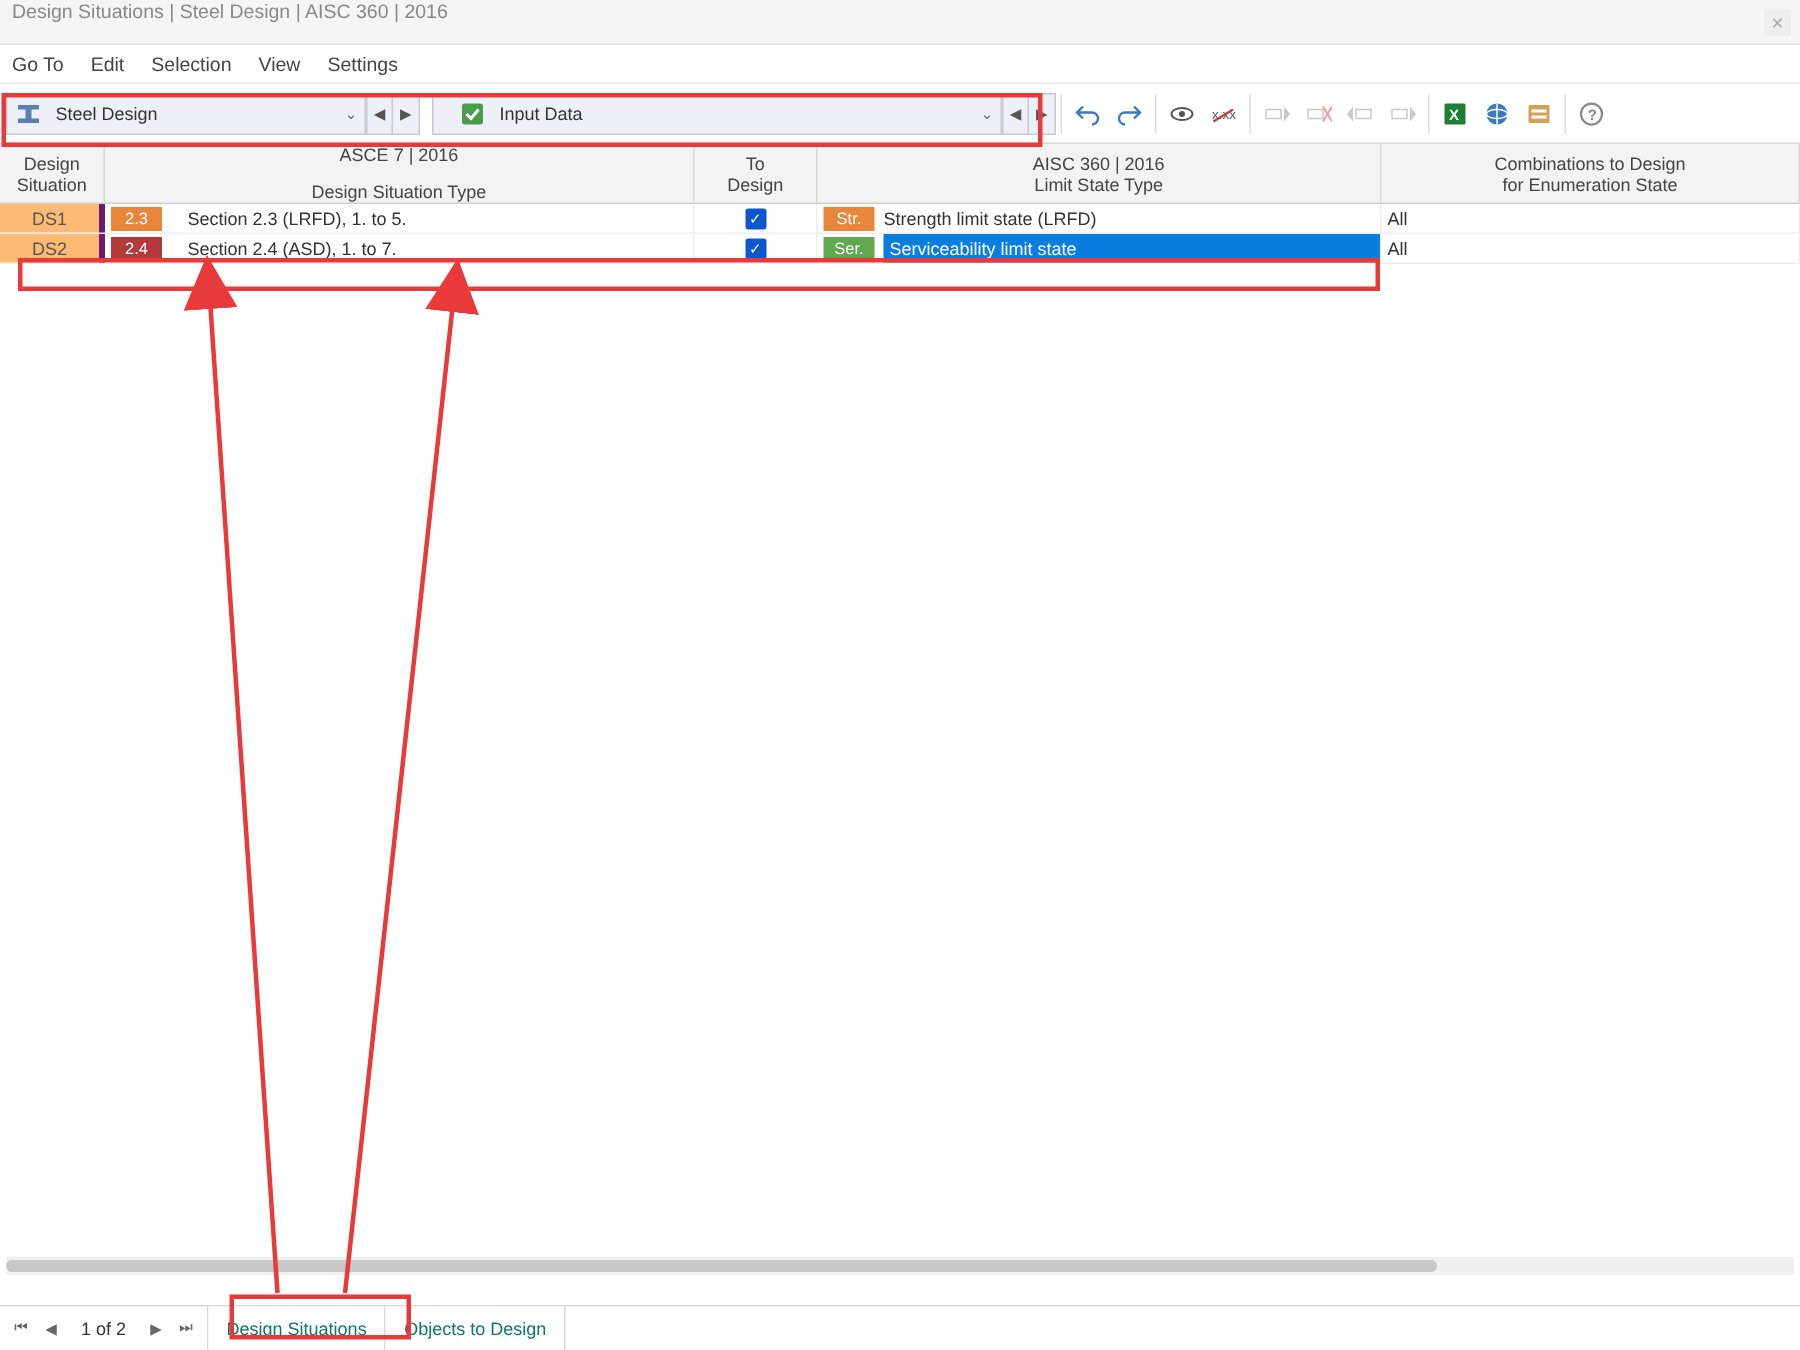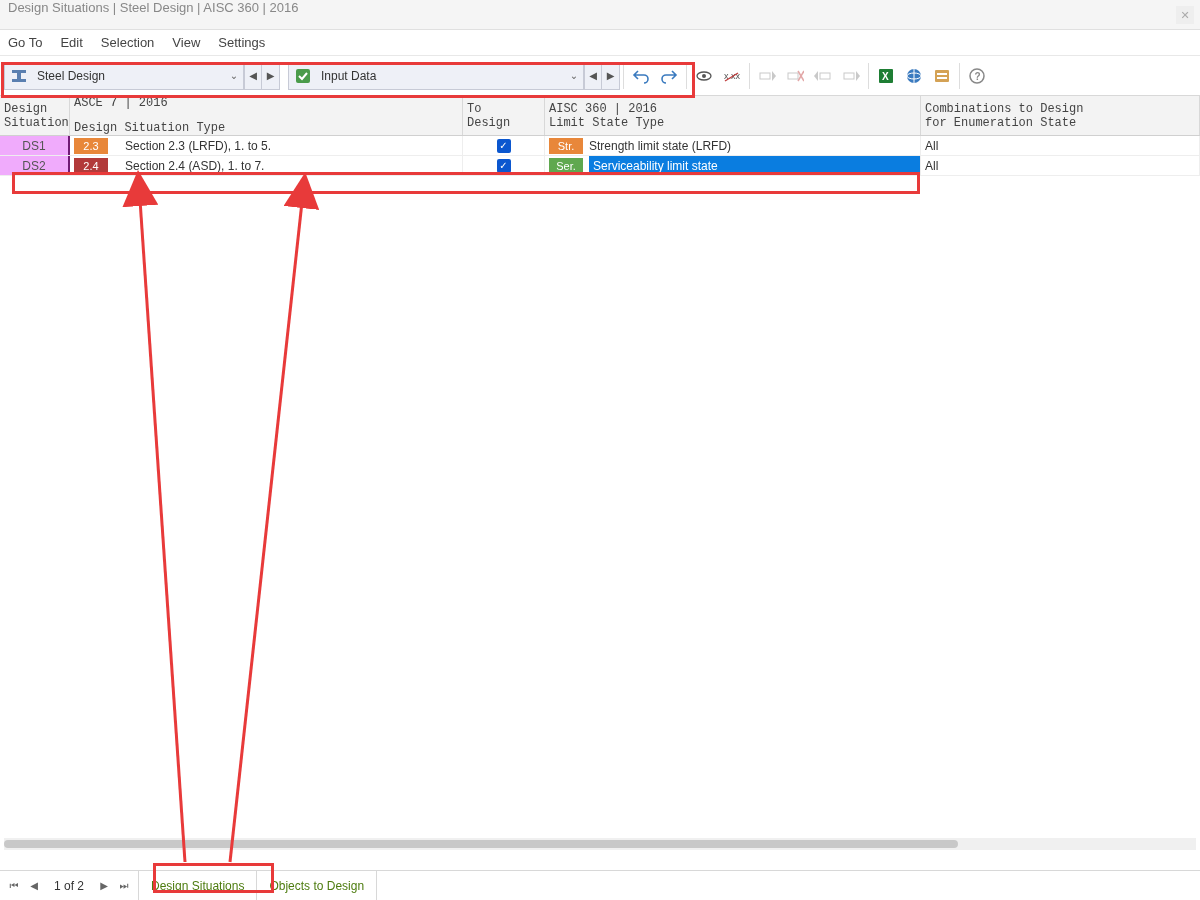--- a/index.html
+++ b/index.html
@@ -16,47 +16,47 @@
 .combo .icon { width: 24px; height: 24px; display: flex; align-items: center; justify-content: center; margin-left: 2px; }
 .combo .label { flex: 1; padding: 0 6px; color: #333; }
 .combo .chev { width: 18px; text-align: center; color: #666; font-size: 10px; }
 .navbtn { width: 18px; height: 28px; background: #eef0f7; border: 1px solid #c7cad6; display: flex; align-items: center; justify-content: center; font-size: 10px; color: #555; }
 .navbtn + .navbtn { border-left: none; }
 .toolbar-sep { width: 1px; height: 26px; background: #ddd; margin: 0 3px; }
 .tbtn { width: 28px; height: 28px; display: flex; align-items: center; justify-content: center; border: 1px solid transparent; }
 
 .grid-wrap { position: absolute; top: 96px; left: 0; right: 0; bottom: 40px; overflow: hidden; }
 .grid-header { display: flex; background: #f3f3f3; border-bottom: 1px solid #d0d0d0; height: 40px; font-size: 12px; color: #444; }
-.grid-header .cell { border-right: 1px solid #d8d8d8; display: flex; flex-direction: column; align-items: flex-start; justify-content: center; text-align: center; padding: 2px 4px; font-family: Liberation Mono, monospace; }
+.grid-header .cell { border-right: 1px solid #d8d8d8; display: flex; flex-direction: column; align-items: center; justify-content: center; text-align: center; padding: 2px 4px; }
 .col-id { width: 70px; }
 .col-type { width: 393px; gap: 11px; }
 .col-todesign { width: 82px; }
 .col-limit { width: 376px; }
 .col-combo { flex: 1; }
 
 .grid-body { }
 .row { display: flex; height: 20px; align-items: stretch; border-bottom: 1px solid #eee; font-size: 12px; }
 .row .cell { border-right: 1px solid #eee; display: flex; align-items: center; padding: 0 4px; }
-.row .col-id { background: #f0abfc; border-right: 2px solid #701a75; justify-content: center; color: #555; }
+.row .col-id { background: #fdba74; border-right: 4px solid #701a75; justify-content: center; color: #555; }
 .badge { display: inline-block; width: 34px; text-align: center; color: #fff; font-size: 11px; margin-right: 6px; line-height: 16px; height: 16px; }
 .badge-orange { background: #e8873a; }
 .badge-red { background: #b23a3a; }
 .badge-green { background: #5fa84f; }
 .row .col-todesign { justify-content: center; }
 .check { width: 14px; height: 14px; background: #0b57cf; border-radius: 2px; color: #fff; display: flex; align-items: center; justify-content: center; font-size: 10px; }
 .limit-selected { background: #0a7de0; color: #fff; flex: 1; height: 100%; display: flex; align-items: center; padding: 0 4px; }
 
 .hscroll { position: absolute; bottom: 10px; left: 4px; right: 4px; height: 12px; background: #f0f0f0; }
 .hscroll .thumb { position: absolute; left: 0; width: 80%; top: 2px; bottom: 2px; background: #c8c8c8; border-radius: 4px; }
 
 .footer { position: absolute; bottom: 0; left: 0; right: 0; height: 30px; border-top: 1px solid #d8d8d8; display: flex; align-items: center; background: #fff; }
 .pager { display: flex; align-items: center; gap: 4px; padding: 0 6px; height: 100%; border-right: 1px solid #d8d8d8; }
 .pager .pbtn { width: 16px; height: 20px; display: flex; align-items: center; justify-content: center; color: #666; font-size: 10px; }
 .tabstrip { display: flex; align-items: center; height: 100%; }
-.tab { padding: 0 12px; height: 100%; display: flex; align-items: center; border-right: 1px solid #d8d8d8; color: #4d7c0f; background: #fff; }
+.tab { padding: 0 12px; height: 100%; display: flex; align-items: center; border-right: 1px solid #d8d8d8; color: #0f766e; background: #fff; }
 .tab.active { background: #fff; }
 
 .annot { position: absolute; border: 3px solid #e83a3a; pointer-events: none; z-index: 100; }
 .arrow-svg { position: absolute; top: 0; left: 0; width: 1200px; height: 900px; pointer-events: none; z-index: 99; }
 
 svg.icon-svg { width: 18px; height: 18px; }
 </style>
 </head>
 <body>
 
@@ -81,21 +81,21 @@
         </svg>
     </span>
     <span class="label">Steel Design</span>
     <span class="chev">⌄</span>
   </div>
   <div class="navbtn">◀</div>
   <div class="navbtn">▶</div>
 
   <div style="width:8px"></div>
 
-  <div class="combo" style="width:296px;">
+  <div class="combo" style="width:380px;padding-left:12px;">
     <span class="icon">
       <svg class="icon-svg" viewBox="0 0 18 18">
           <rect x="2" y="2" width="14" height="14" rx="2" fill="#4a9b4a"></rect>
           <path d="M5 9 L8 12 L13 6" stroke="#fff" stroke-width="2" fill="none"></path>
         </svg>
     </span>
     <span class="label">Input Data</span>
     <span class="chev">⌄</span>
   </div>
   <div class="navbtn">◀</div>

